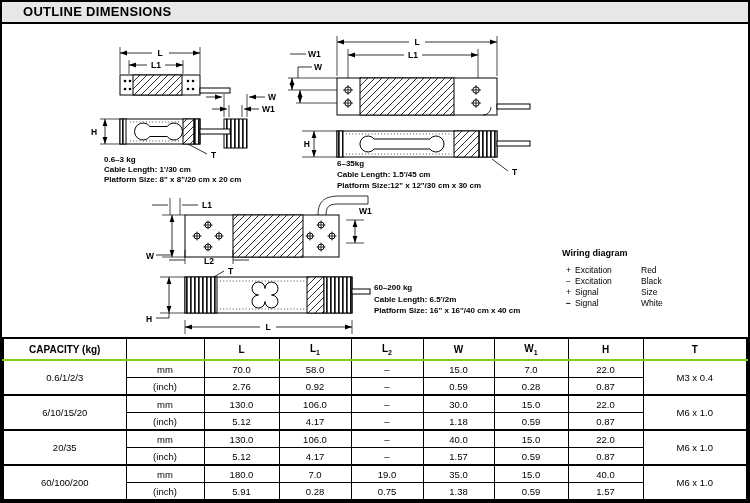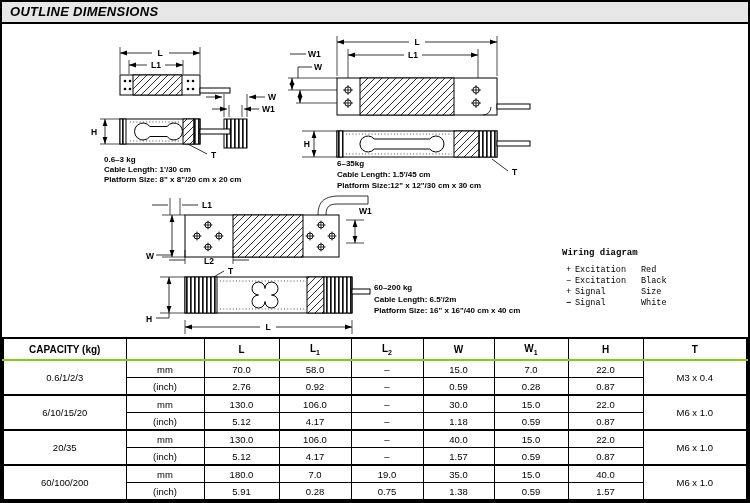--- a/index.html
+++ b/index.html
@@ -5,33 +5,32 @@
   html,body{margin:0;padding:0;background:#fff;}
   .page{
     width:750px;height:503px;box-sizing:border-box;
     border:2px solid #000;background:#fff;
     font-family:"Liberation Sans","DejaVu Sans",sans-serif;
     display:flex;flex-direction:column;overflow:hidden;
   }
   .titlebar{
     height:22px;box-sizing:border-box;background:#e7e7e7;
     border-bottom:2px solid #000;display:flex;align-items:center;
-    padding-left:8px;
-    font-style:italic;
+    padding-left:21px;
   }
   .titlebar span{font-size:13px;font-weight:bold;letter-spacing:.3px;color:#000;}
   .drawing-area{position:relative;height:320px;background:#fff;}
   .drawing-area svg{position:absolute;left:0;top:0;}
   .dimlbl{font:bold 8.5px "Liberation Sans","DejaVu Sans",sans-serif;fill:#000;}
   .cap{font:bold 8px "Liberation Sans","DejaVu Sans",sans-serif;fill:#000;}
   .ln{stroke:#000;stroke-width:.8;fill:none;}
   .ext{stroke:#000;stroke-width:.7;fill:none;}
   .shape{stroke:#000;stroke-width:1;}
   .stipple{stroke:#000;stroke-width:.7;fill:none;stroke-dasharray:1,2.2;}
-  .wiring{position:absolute;left:560px;top:224px;width:180px;color:#000;font-family:Liberation Mono, monospace;}
+  .wiring{position:absolute;left:560px;top:224px;width:180px;color:#000;}
   .wiring-title{font-size:9px;font-weight:bold;margin-bottom:7px;}
   .wiring-row{display:grid;grid-template-columns:13px 66px auto;font-size:8.5px;line-height:11px;}
   .wiring-row .sgn{text-align:center;}
   .wiring-row.em .sgn{font-weight:bold;}
   table#dims-table{
     width:100%;height:157px;border-collapse:collapse;table-layout:fixed;
     border:2px solid #000;font-size:9.5px;color:#000;
   }
   #dims-table th,#dims-table td{border:1px solid #000;text-align:center;padding:0;vertical-align:middle;}
   #dims-table th{font-size:10px;font-weight:bold;height:20px;}

